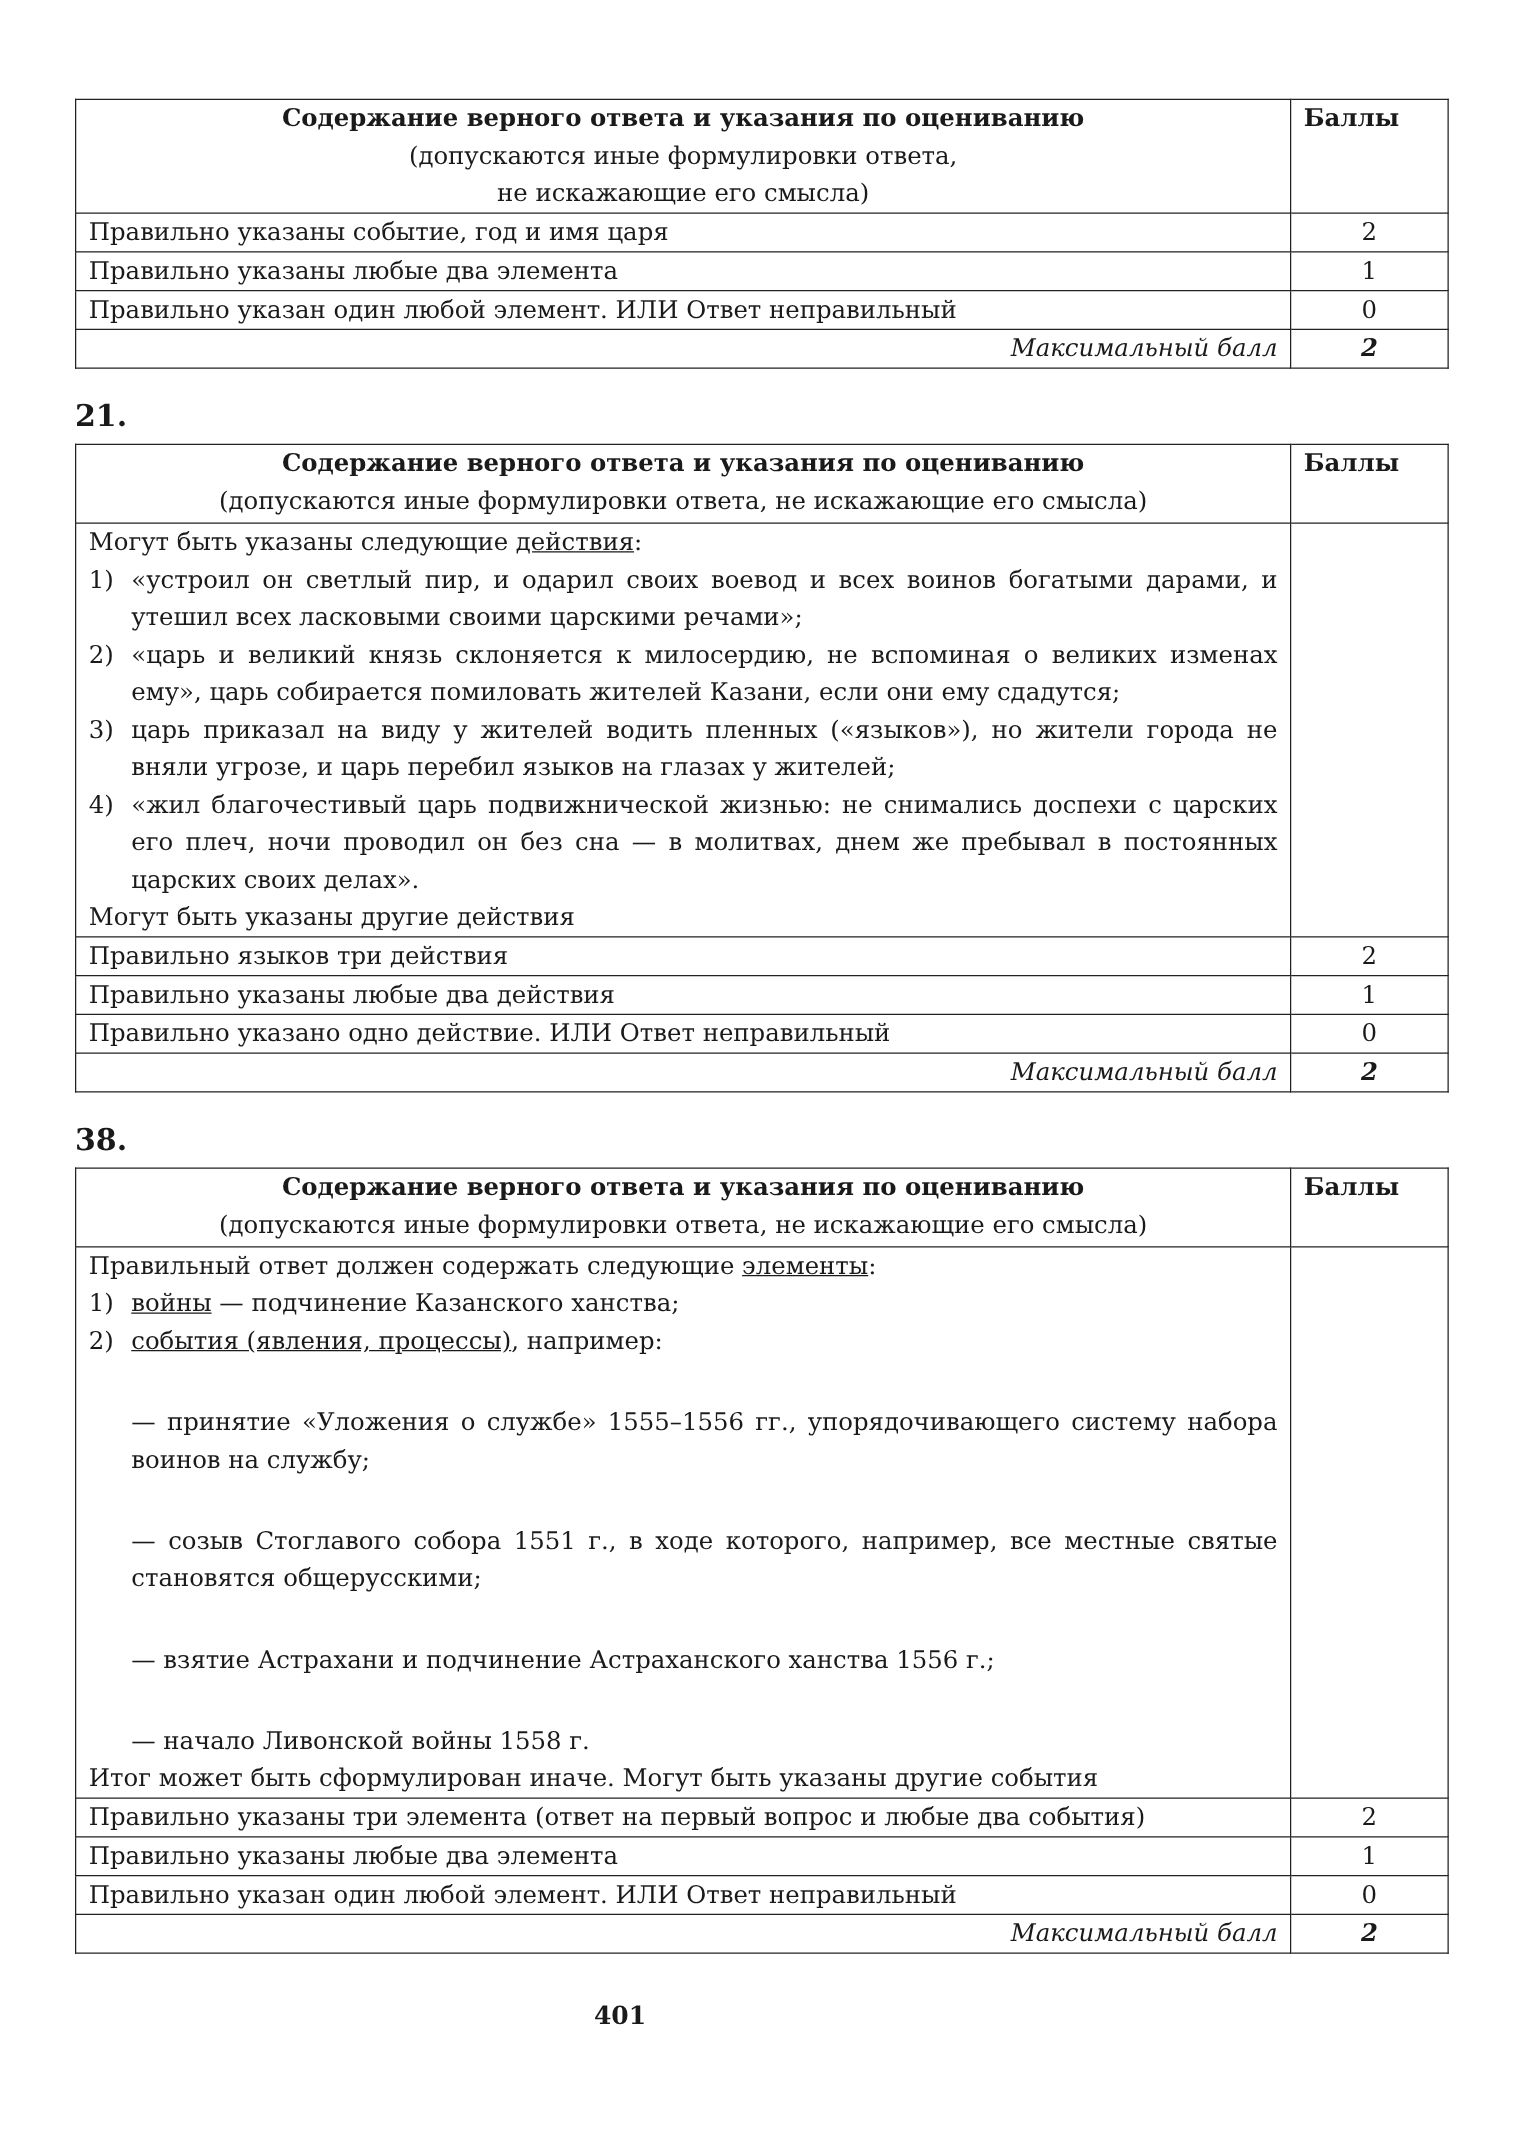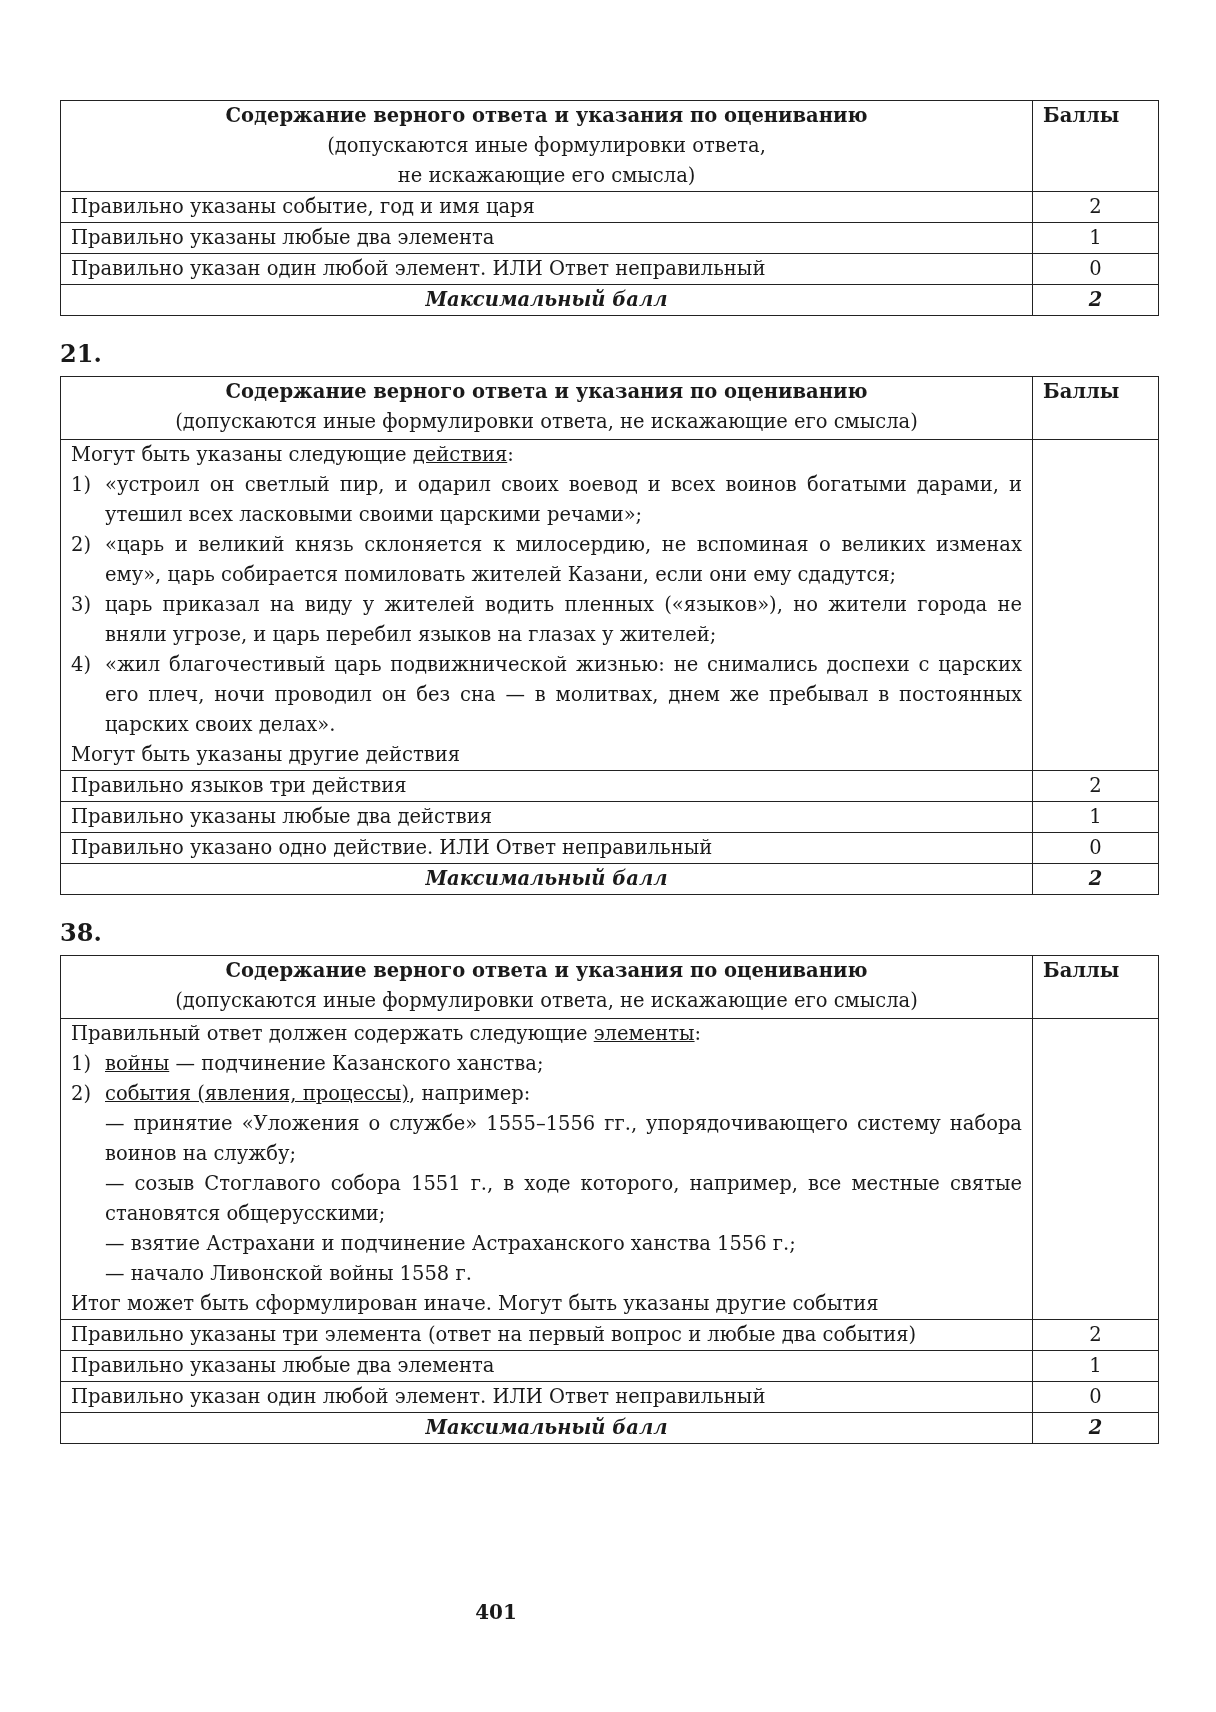--- a/index.html
+++ b/index.html
@@ -1,46 +1,46 @@
 <!DOCTYPE html>
 <html><head>
 <meta charset="utf-8">
 <style>
   html, body { margin: 0; padding: 0; background: #ffffff; }
   body {
     width: 1216px; height: 1712px; position: relative; overflow: hidden;
     font-family: "DejaVu Serif", "Liberation Serif", serif;
     color: #1a1a1a;
   }
-  .page { position: absolute; left: 60px; top: 100px; width: 1098px; }
+  .page { position: absolute; left: 60px; top: 79px; width: 1098px; }
   table.grade {
     width: 1098px; border-collapse: collapse; table-layout: fixed;
     font-size: 19.5px; line-height: 30px;
   }
   table.grade td, table.grade th {
     border: 1.6px solid #222; padding: 0 10px; vertical-align: top;
   }
   col.c1 { width: 972px; }
   col.c2 { width: 126px; }
   th.hdr {
     font-weight: normal; text-align: center; vertical-align: middle;
     padding: 3px 8px 2px;
   }
   th.hdr .bold { font-weight: bold; display: block; }
   th.hdr span { display: block; }
   th.balls { font-weight: bold; text-align: left; vertical-align: middle; font-size: 19.5px; }
   td.score { text-align: center; vertical-align: middle; }
   td.crit { padding-top: 2px; padding-bottom: 2px; }
-  td.max { text-align: center; font-style: italic; font-weight: bold; padding-right: 12px; }
+  td.max { text-align: right; font-style: italic; font-weight: normal; padding-right: 12px; }
   td.maxval { text-align: center; font-style: italic; font-weight: bold; }
   td.content { padding: 4px 10px 4px 10px; text-align: justify; }
   .item { display: flex; }
   .item .num { width: 34px; flex: none; }
   .item .txt { flex: 1; }
-  .sub { padding-left: 34px; }
+  .sub { padding-left: 34px; margin-top: 35px; }
   .u { text-decoration: underline; }
   .qnum {
     font-weight: bold; font-size: 24px; margin: 26px 0 10px 0; height: 24px; line-height: 24px;
   }
   .pagenum {
     position: absolute; left: 0; width: 992px; top: 1600px;
     text-align: center; font-weight: bold; font-size: 20px;
   }
 </style>
 </head>

